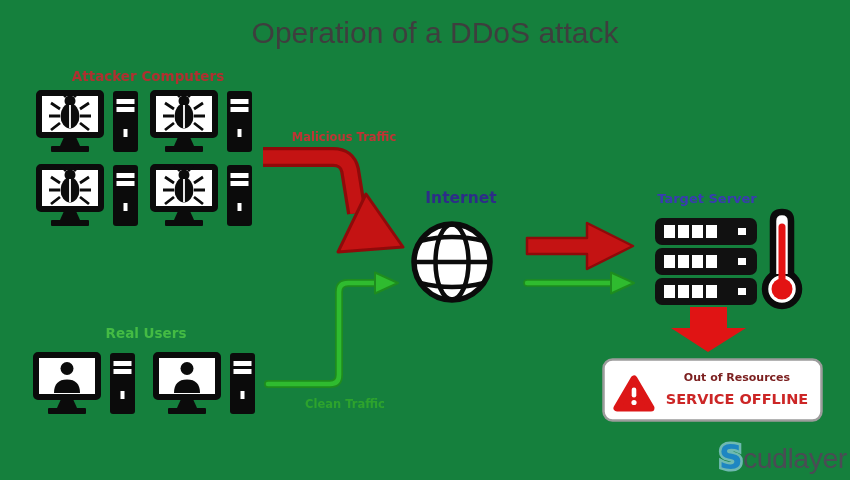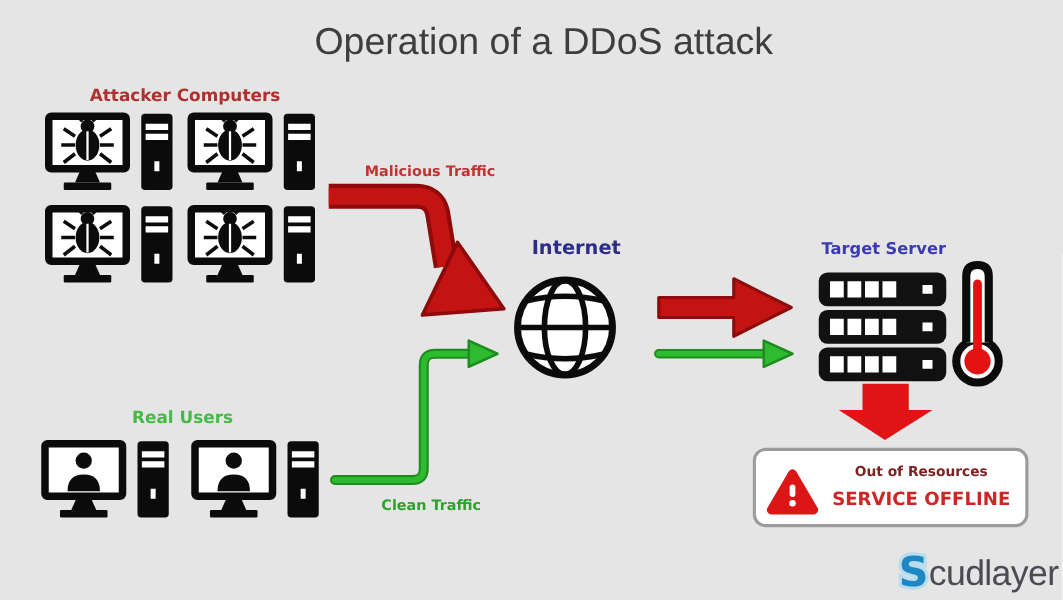--- a/index.html
+++ b/index.html
@@ -1,16 +1,16 @@
 <!DOCTYPE html>
 <html><head>
 <meta charset="utf-8">
 <style>
   html,body{margin:0;padding:0;background:#fff;}
-  .stage{position:relative;width:850px;height:480px;background:#e5e5e5;overflow:hidden;}
+  .stage{position:relative;width:850px;height:480px;background:#15803d;overflow:hidden;}
   svg{display:block;}
   text{font-family:"DejaVu Sans",sans-serif;}
   .blbl{font-weight:bold;}
   .title-t{font-family:"Liberation Sans",sans-serif;font-weight:400;}
   .logo-txt{font-family:"Liberation Sans",sans-serif;}
 </style>
 </head>
 <body>
 
 <div class="stage">

